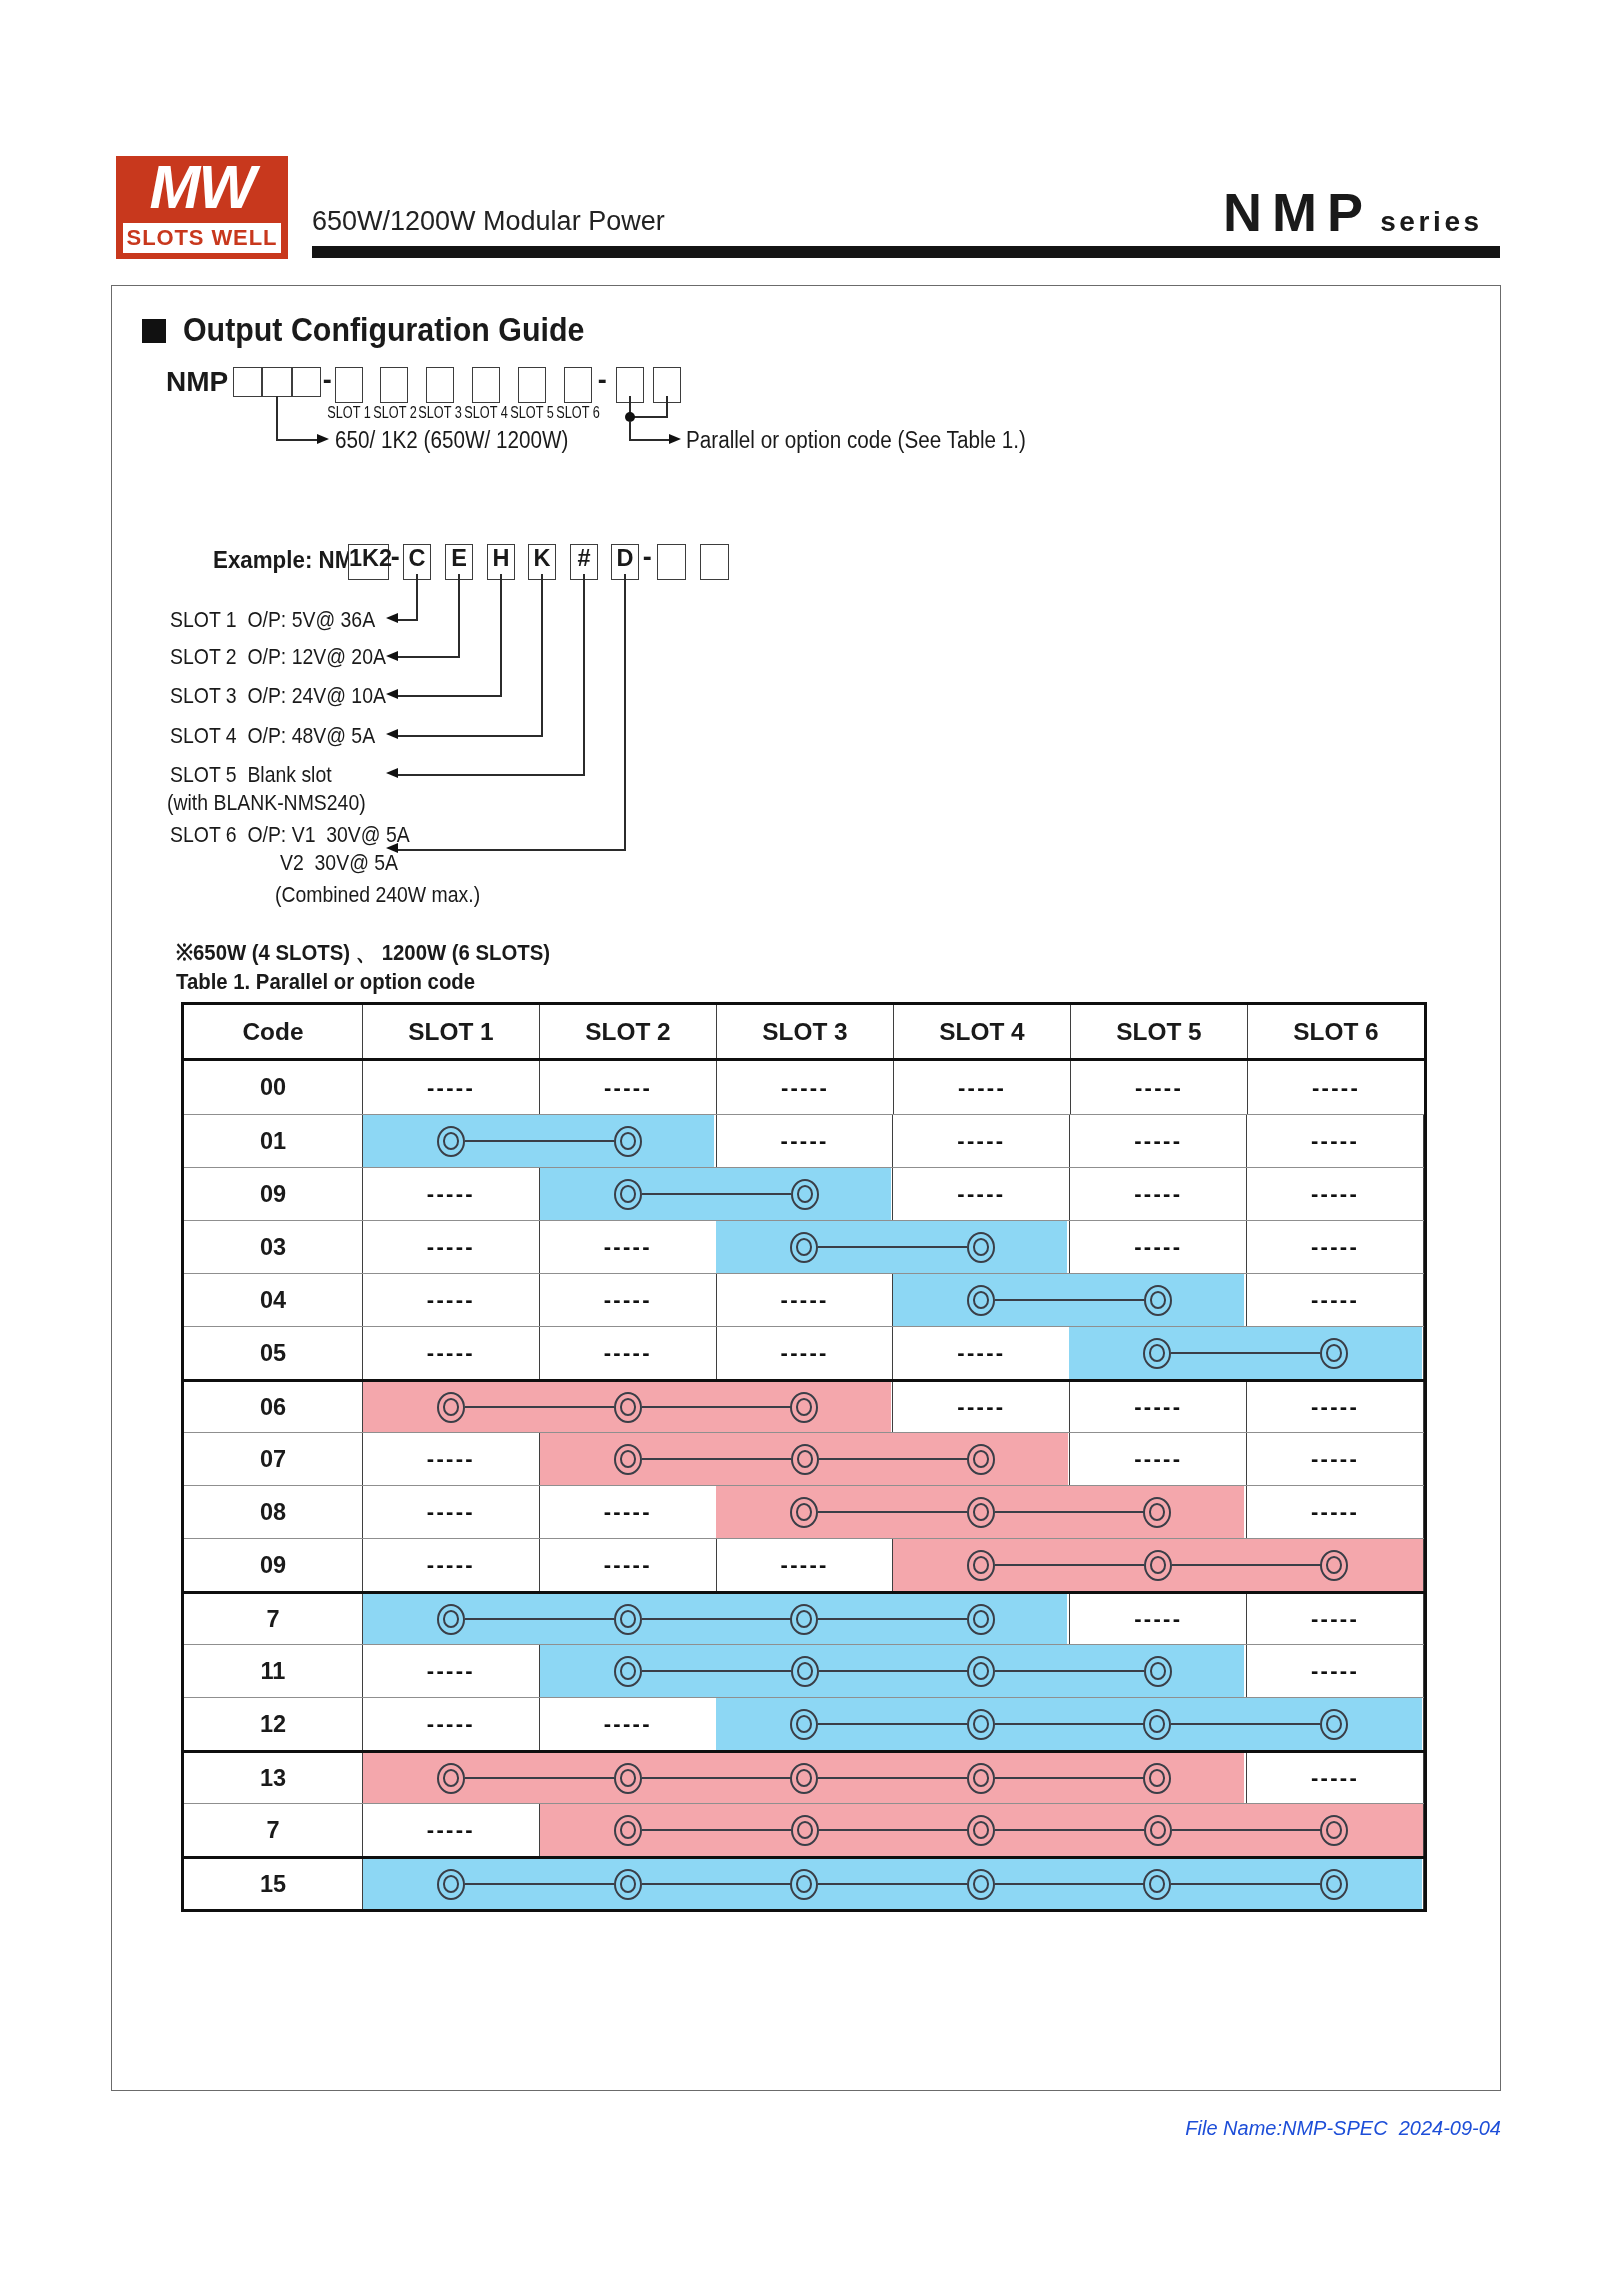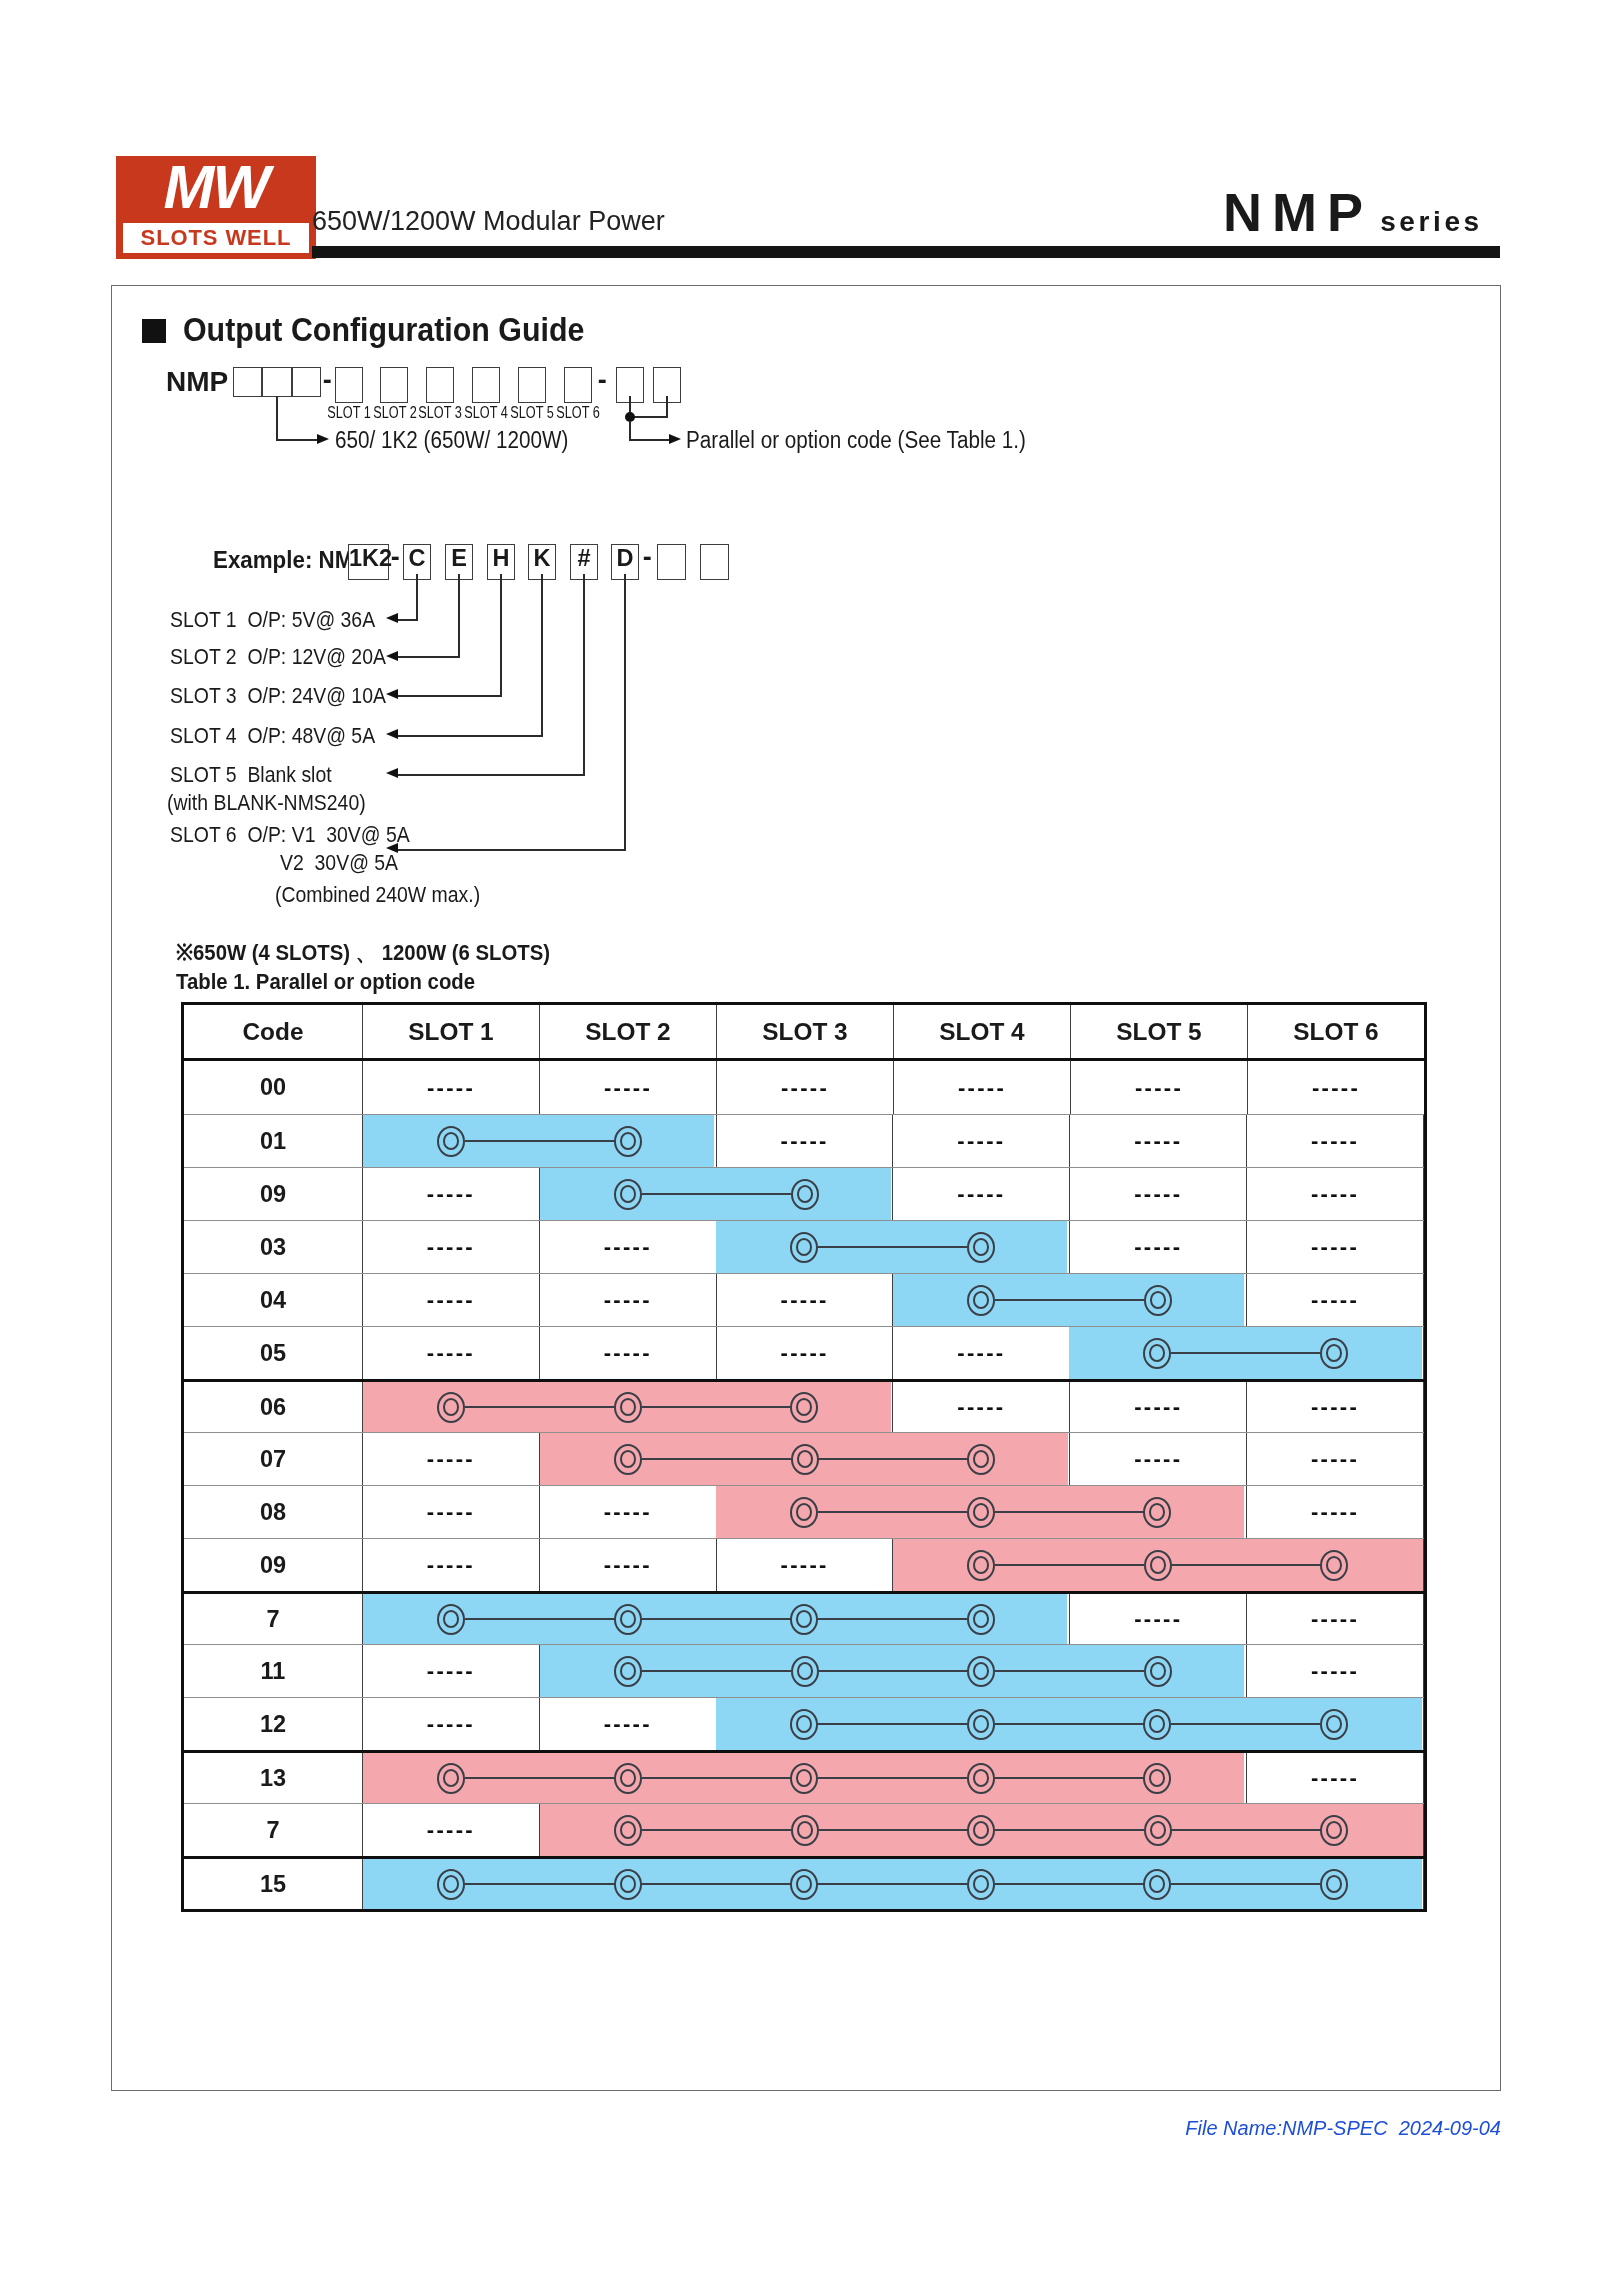--- a/index.html
+++ b/index.html
@@ -1,20 +1,20 @@
 <!DOCTYPE html>
 <html style="font-size:14.5px"><head>
 <meta charset="utf-8">
 <style>
   * { margin:0; padding:0; box-sizing:border-box; }
   body { background:#e8e8e8; font-family:"Liberation Sans", sans-serif; color:#1a1a1a; }
   .page { position:relative; width:1615px; height:2285px; background:#ffffff; margin:0 auto; overflow:hidden; }
 
   
-  .logo { position:absolute; left:116px; top:156px; width:200px; height:103px; background:#C8381D; }
+  .logo { position:absolute; left:116px; top:156px; width:172px; height:103px; background:#C8381D; }
   .logo-mw { position:absolute; left:0; right:0; top:-3.6px; text-align:center; font-size:61px; font-weight:bold; font-style:italic; color:#ffffff; letter-spacing:-1.8px; }
   .logo-strip { position:absolute; left:7.2px; right:7.2px; bottom:6.3px; height:30px; background:#ffffff; text-align:center; }
   .logo-brand { font-size:22px; font-weight:bold; color:#C8381D; letter-spacing:0.9px; line-height:30px; }
   .subtitle { position:absolute; left:312px; top:206px; font-size:27px; color:#222; }
   .series { position:absolute; top:185px; left:1223px; width:279px; display:flex; align-items:baseline; }
   .series-nmp { font-size:54px; font-weight:bold; letter-spacing:10px; line-height:54px; }
   .series-sub { font-size:28px; font-weight:bold; letter-spacing:3.6px; margin-left:7.2px; }
   .header-bar { position:absolute; left:312px; top:246px; width:1188px; height:11.8px; background:#141414; }
 
   

